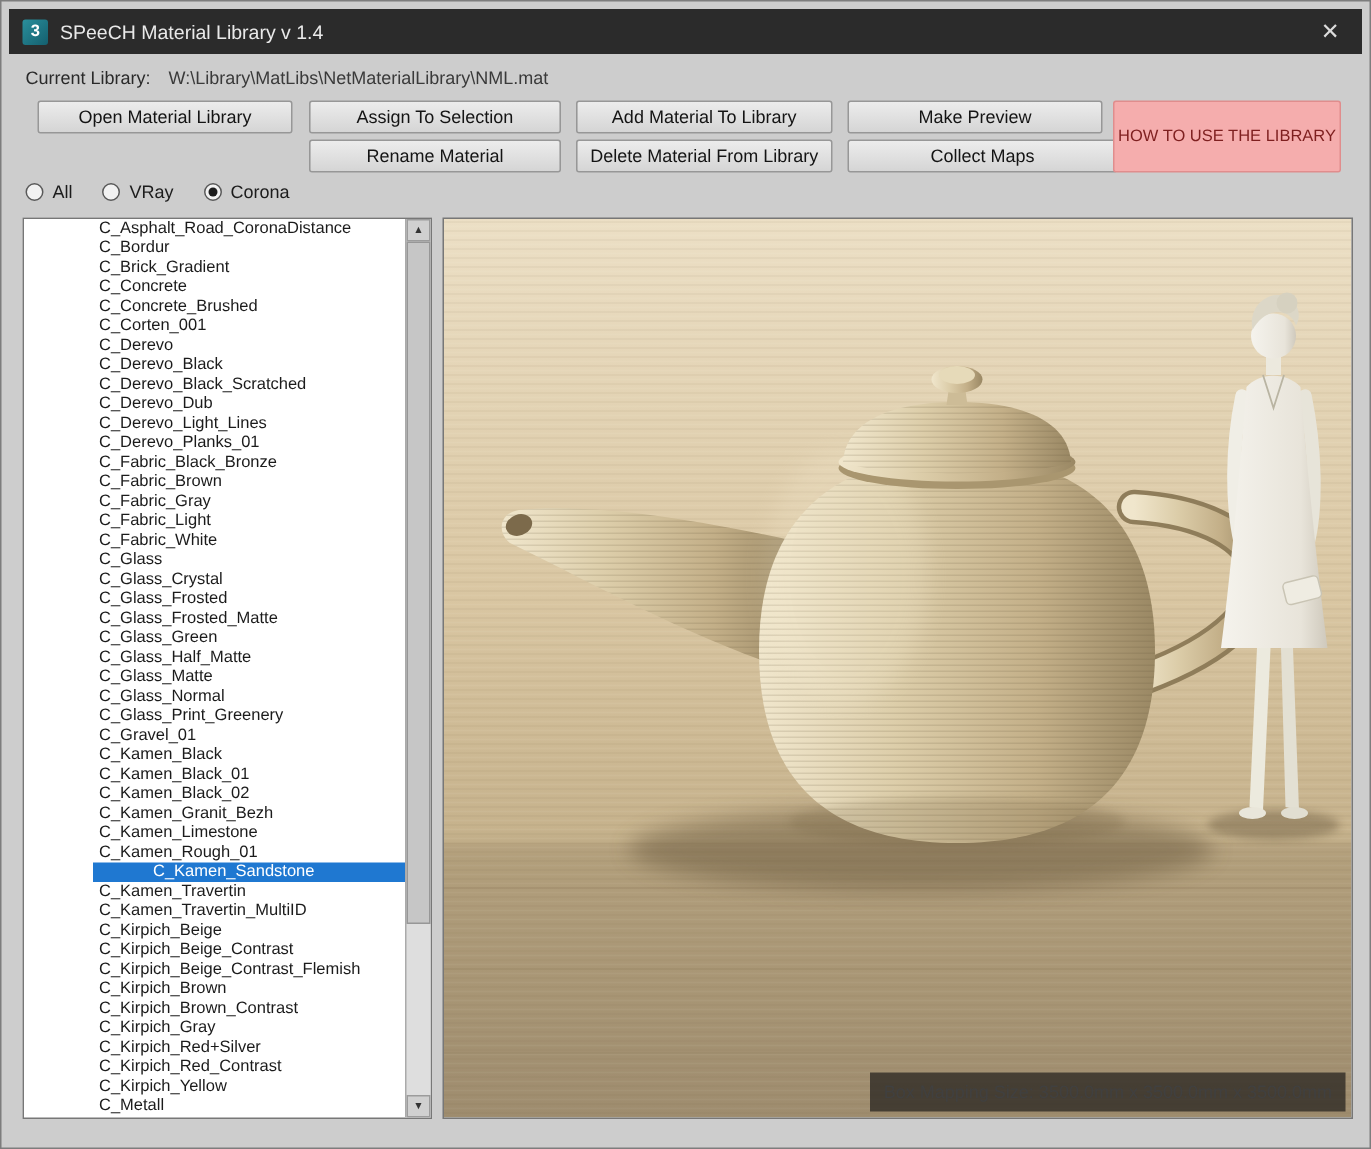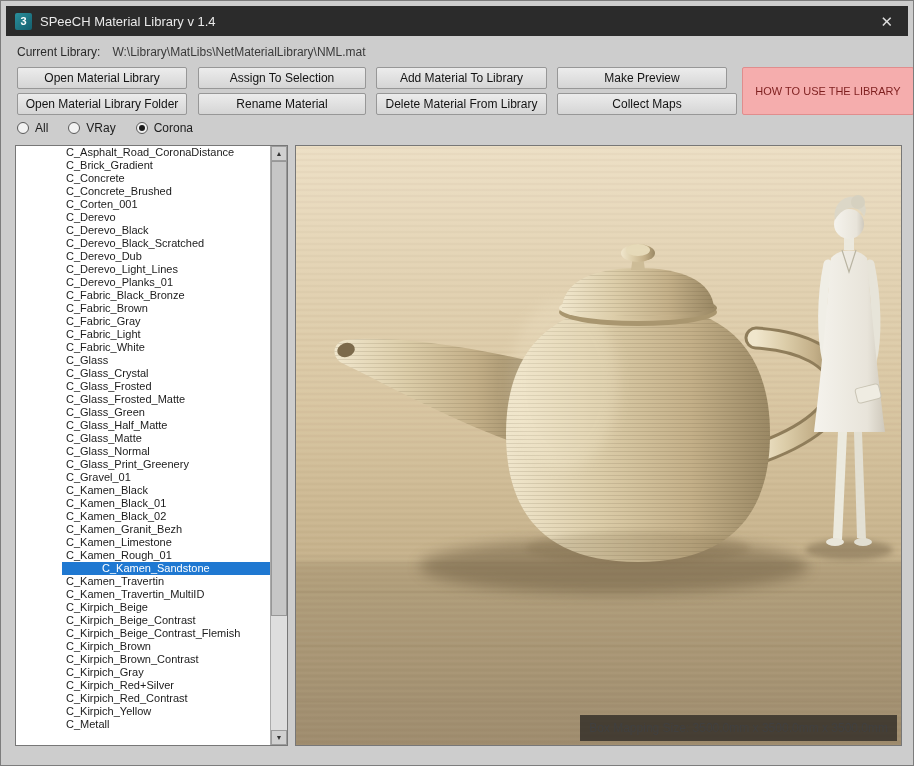--- a/index.html
+++ b/index.html
@@ -31,24 +31,24 @@
   }
   .curlib-label{color:#2a2a2a;}
   .curlib-path{color:#3a3a3a;}
   .btn{
     position:absolute;height:22px;
     background:linear-gradient(#ececec,#d5d5d5);
     border:1px solid #979797;border-radius:2px;
     font-size:12px;color:#141414;
     display:flex;align-items:center;justify-content:center;
     font-family:"Liberation Sans",sans-serif;
-    white-space:nowrap;overflow:hidden;
+    white-space:nowrap;overflow:hidden;margin-left:8px;
   }
   .help-btn{
-    position:absolute;left:741px;top:66px;width:172px;height:48px;
+    position:absolute;left:741px;top:66px;width:152px;height:48px;
     background:#f5adad;border:1px solid #e08d8d;border-radius:2px;
     color:#7e1f1f;font-size:11px;
     display:flex;align-items:center;justify-content:center;
   }
   .radio-row{
     position:absolute;left:16px;top:119px;height:16px;
     display:flex;align-items:center;gap:20px;font-size:12px;
   }
   .radio{display:flex;align-items:center;gap:6px;}
   .dot{
@@ -111,21 +111,20 @@
   <div class="curlib-row">
     <span class="curlib-label">Current Library:</span>
     <span class="curlib-path">W:\Library\MatLibs\NetMaterialLibrary\NML.mat</span>
   </div>
 
   <div class="btn" style="left:16px;top:66px;width:170px">Open Material Library</div>
   <div class="btn" style="left:197px;top:66px;width:168px">Assign To Selection</div>
   <div class="btn" style="left:375px;top:66px;width:171px">Add Material To Library</div>
   <div class="btn" style="left:556px;top:66px;width:170px">Make Preview</div>
 
-  <div class="btn" style="left:16px;top:92px;width:170px">Open Material Library Folder</div>
   <div class="btn" style="left:197px;top:92px;width:168px">Rename Material</div>
   <div class="btn" style="left:375px;top:92px;width:171px">Delete Material From Library</div>
   <div class="btn" style="left:556px;top:92px;width:180px">Collect Maps</div>
 
   <div class="help-btn">HOW TO USE THE LIBRARY</div>
 
   <div class="radio-row">
     <div class="radio">
       <span class="dot"></span>
       <span>All</span>
@@ -136,20 +135,21 @@
     </div>
     <div class="radio">
       <span class="dot on"></span>
       <span>Corona</span>
     </div>
   </div>
 
   <div class="list-box">
     <div class="list-items">
         <div class="list-item">C_Asphalt_Road_CoronaDistance</div>
+        <div class="list-item">C_Bordur</div>
         <div class="list-item">C_Brick_Gradient</div>
         <div class="list-item">C_Concrete</div>
         <div class="list-item">C_Concrete_Brushed</div>
         <div class="list-item">C_Corten_001</div>
         <div class="list-item">C_Derevo</div>
         <div class="list-item">C_Derevo_Black</div>
         <div class="list-item">C_Derevo_Black_Scratched</div>
         <div class="list-item">C_Derevo_Dub</div>
         <div class="list-item">C_Derevo_Light_Lines</div>
         <div class="list-item">C_Derevo_Planks_01</div>

